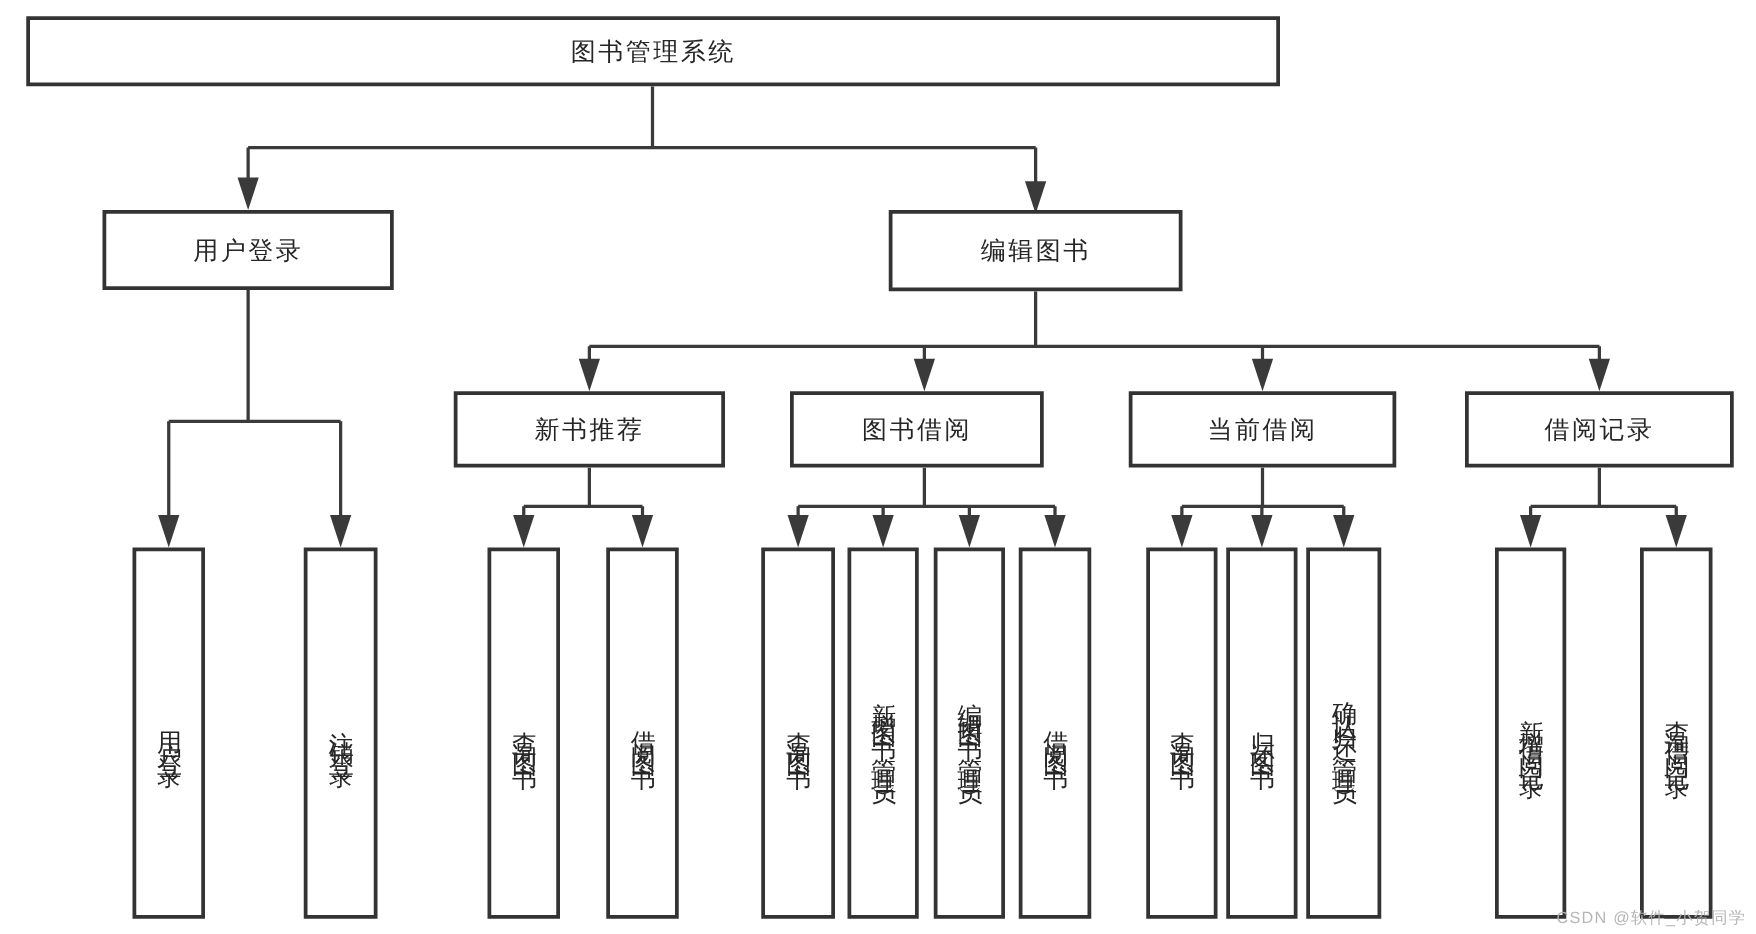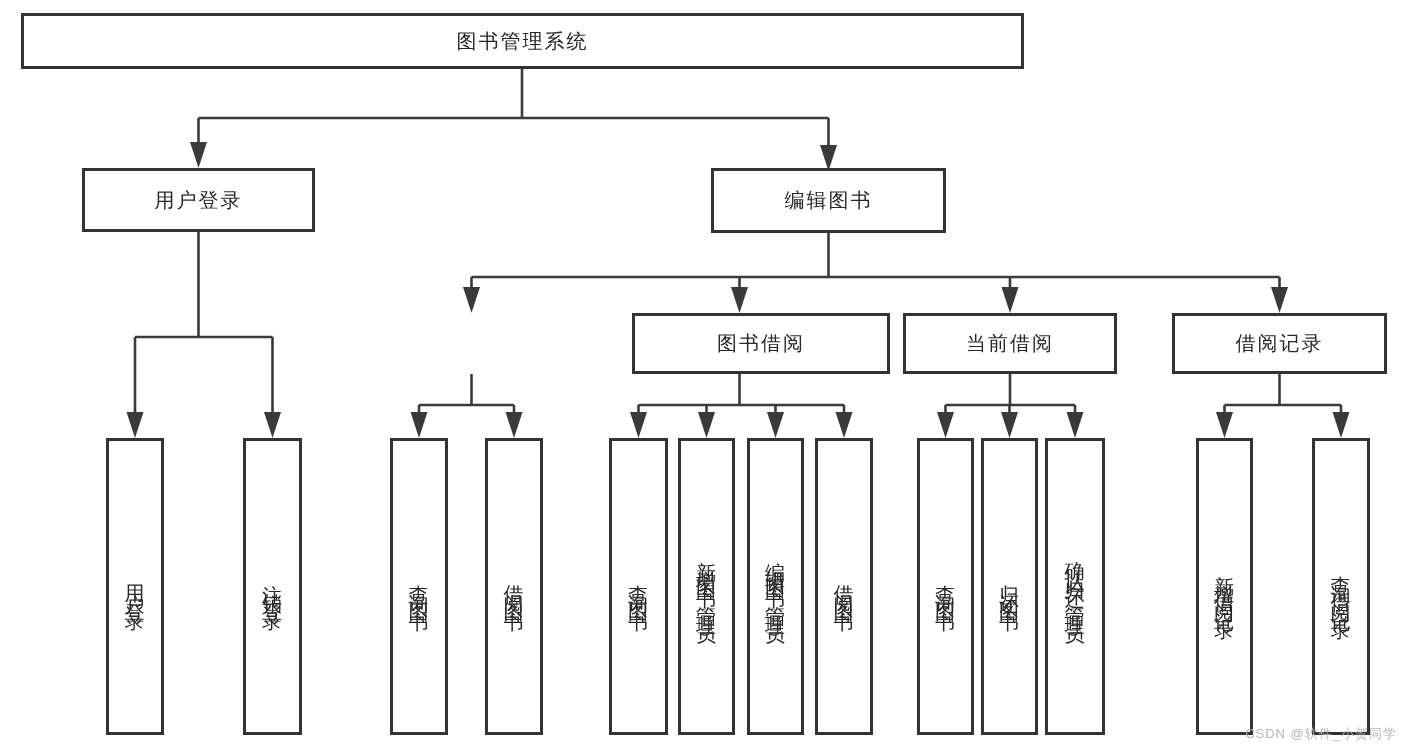--- a/index.html
+++ b/index.html
@@ -107,21 +107,22 @@
       <polygon points="1216,412 1233,412 1224.5,438"></polygon>
       <polygon points="1332.5,412 1349.5,412 1341,438"></polygon>
     </g>
   </svg>
 
   <div class="node hbox" style="left:21px; top:13px; width:1003px; height:56px;">图书管理系统</div>
 
   <div class="node hbox" style="left:82px; top:168px; width:233px; height:64px;">用户登录</div>
   <div class="node hbox" style="left:711px; top:168px; width:235px; height:65px;">编辑图书</div>
 
-  <div class="node hbox" style="left:632px; top:313px; width:258px; height:61px;">图书借阅</div>
+  <div class="node hbox" style="left:363px; top:313px; width:217px; height:61px;">新书推荐</div>
+  <div class="node hbox" style="left:632px; top:313px; width:203px; height:61px;">图书借阅</div>
   <div class="node hbox" style="left:1172px; top:313px; width:215px; height:61px;">借阅记录</div>
   <div class="node hbox" style="left:903px; top:313px; width:214px; height:61px;">当前借阅</div>
 
   <div class="node vbox" style="left:106px; top:438px; width:58px; height:297px;">
     <span class="vtext">用户登录</span>
   </div>
   <div class="node vbox" style="left:243px; top:438px; width:59px; height:297px;">
     <span class="vtext">注销登录</span>
   </div>
 

